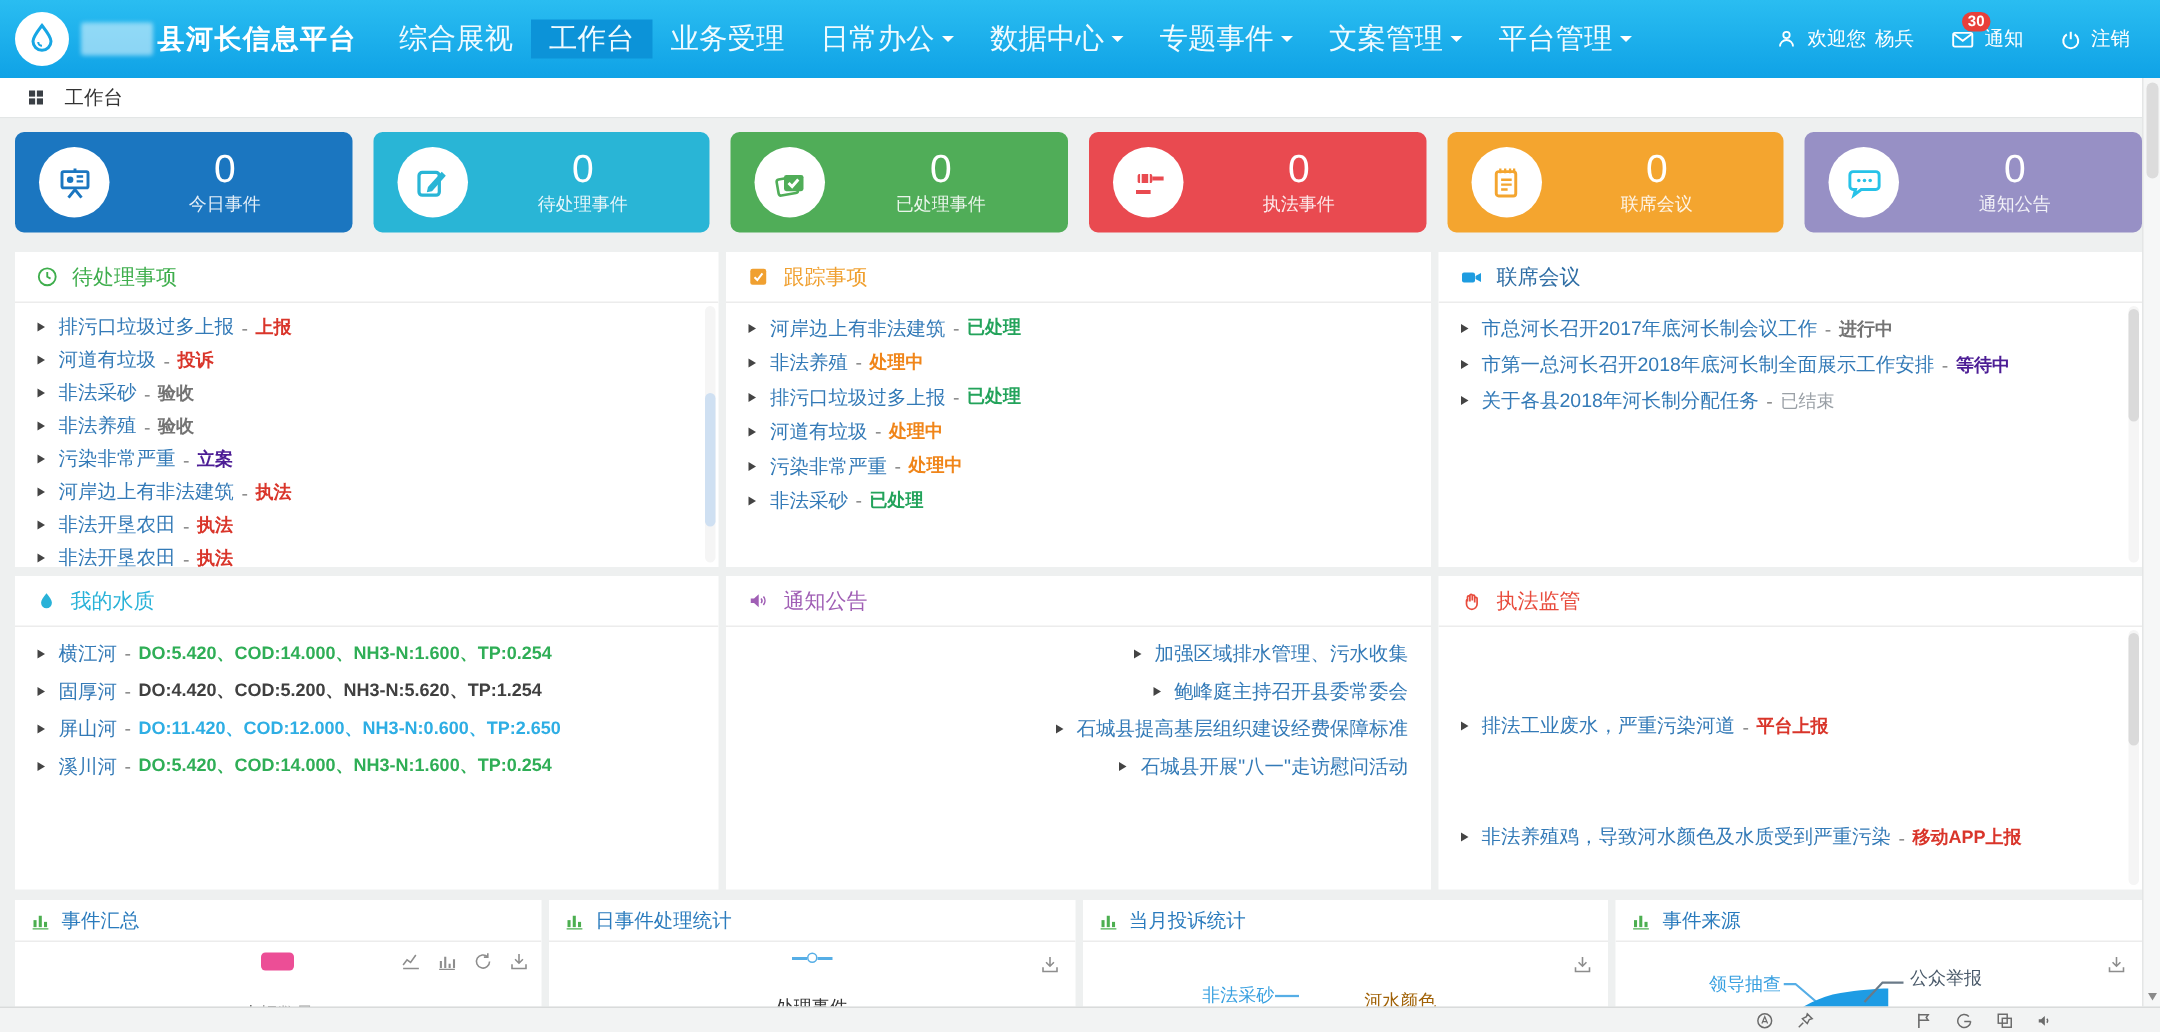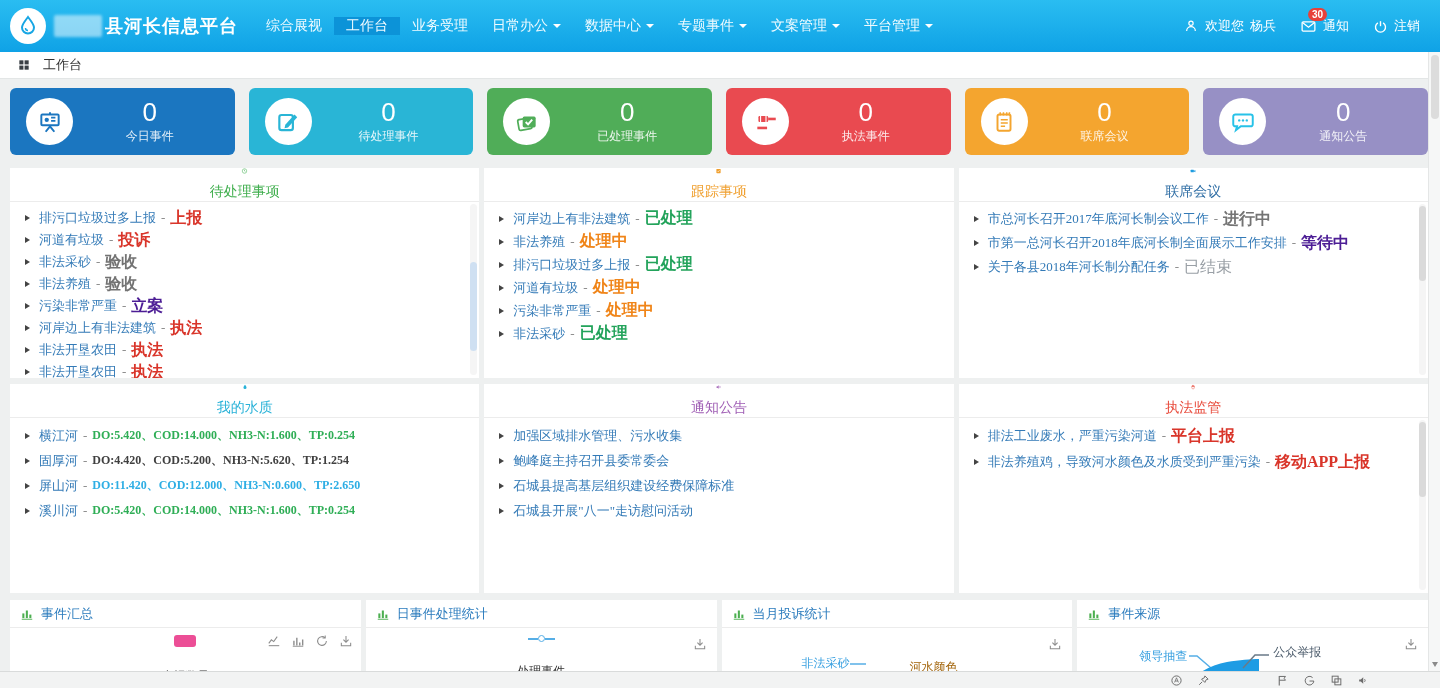--- a/index.html
+++ b/index.html
@@ -11,21 +11,21 @@
   .navbar { position:absolute; top:0; left:0; right:0; height:52px;
     background:linear-gradient(180deg,#2abdf1,#0fa2e6); display:flex; align-items:stretch;
     color:#fff; z-index:30; }
   .nav-left { display:flex; align-items:center; padding-left:10px; }
   .logo { width:36px; height:36px; border-radius:50%; background:#fff; display:flex;
     align-items:center; justify-content:center; margin-right:8px; flex:none; color:#17a6e4; }
   .censor { width:48px; height:22px; background:rgba(255,255,255,.5); border-radius:2px;
     margin-right:3px; filter:blur(1.5px); }
   .brand { font-size:18px; font-weight:bold; letter-spacing:1px; margin-right:16px; white-space:nowrap; }
   .menu { display:flex; align-items:stretch; }
-  .menu-item { display:flex; align-items:center; padding:0 12px; font-size:14px;
+  .menu-item { display:flex; align-items:center; padding:0 12px; font-size:19px;
     color:#f0fbff; cursor:pointer; white-space:nowrap; }
   .menu-item.active { background:#0c93d8; }
   .caret-down { margin-left:5px; width:0; height:0; border-left:4px solid transparent;
     border-right:4px solid transparent; border-top:4px solid #fff; }
   .nav-right { margin-left:auto; display:flex; align-items:center; gap:24px;
     padding-right:20px; font-size:13px; }
   .nav-group { display:flex; align-items:center; gap:6px; cursor:pointer; white-space:nowrap; }
   .notice-wrap { position:relative; }
   .badge { position:absolute; top:-9px; right:-10px; background:#e8403a; color:#fff;
     font-size:10px; line-height:13px; border-radius:8px; padding:0 4px; min-width:17px;
@@ -58,48 +58,48 @@
   .card-value { font-size:26px; line-height:27px; }
   .card-label { font-size:12px; color:rgba(255,255,255,.88); margin-top:2px; }
 
   
   .panel-grid { position:absolute; top:168px; left:10px; right:12px; display:grid;
     grid-template-columns:1fr 1fr 1fr; column-gap:5px; row-gap:6px; }
   .panel { background:#fff; position:relative; overflow:hidden; }
   .panel.r1 { height:210px; }
   .panel.r2 { height:209px; }
   .panel-head { height:34px; display:flex; align-items:center; gap:9px; padding:0 14px;
-    border-bottom:1px solid #ececec; font-size:14px;flex-direction:column; }
+    border-bottom:1px solid #ececec; font-size:14px; }
   .panel[data-tone="green"]  .panel-title { color:#3fae4d; }
   .panel[data-tone="orange"] .panel-title { color:#f0a030; }
   .panel[data-tone="blue"]   .panel-title { color:#2e6da4; }
   .panel[data-tone="cyan"]   .panel-title { color:#29b2d8; }
   .panel[data-tone="purple"] .panel-title { color:#a05fb5; }
   .panel[data-tone="red"]    .panel-title { color:#e84c3d; }
   .panel[data-tone="green"]  .panel-head .ic { color:#3fae4d; }
   .panel[data-tone="orange"] .panel-head .ic { color:#f0a030; }
   .panel[data-tone="blue"]   .panel-head .ic { color:#1e9ce0; }
   .panel[data-tone="cyan"]   .panel-head .ic { color:#29b2d8; }
   .panel[data-tone="purple"] .panel-head .ic { color:#a05fb5; }
   .panel[data-tone="red"]    .panel-head .ic { color:#e84c3d; }
   .panel-body { padding-top:5px; }
   .p-item { display:flex; align-items:center; padding:0 15px; font-size:13px;
-    white-space:nowrap; cursor:pointer;font-family:Liberation Serif, serif; }
+    white-space:nowrap; cursor:pointer; }
   .pending  .p-item { height:22px; }
   .tracking .p-item { height:23px; }
   .meeting  .p-item { height:24px; }
   .water    .p-item { height:25px; }
-  .noticep  .p-item { height:25px; }
-  .law      .p-item { height:26px; }
+  .noticep  .p-item { height:25px;justify-content:flex-end; }
+  .law      .p-item { height:26px;margin-top:48px; }
   .caret-r { width:0; height:0; border-top:3.5px solid transparent;
     border-bottom:3.5px solid transparent; border-left:5px solid #444;
     margin-right:9px; flex:none; }
   .p-text { color:#337ab7; }
   .p-dash { color:#888; margin:0 5px; }
-  .status { font-weight:bold; font-size:16px; }
+  .status { font-weight:bold; font-size:12px; }
   .status[data-color="red"]    { color:#d9352a; }
   .status[data-color="blue"]   { color:#737373; }
   .status[data-color="yellow"] { color:#4c1d95; }
   .status[data-color="green"]  { color:#23a35b; }
   .status[data-color="orange"] { color:#f08519; }
   .status[data-color="gray"]   { color:#9aa0a6; font-weight:400; }
   .metrics { font-weight:bold; font-size:12px; }
   .metrics[data-color="green"]  { color:#2fae56; }
   .metrics[data-color="orange"] { color:#404040; }
   .metrics[data-color="cyan"]   { color:#2eaee4; }

